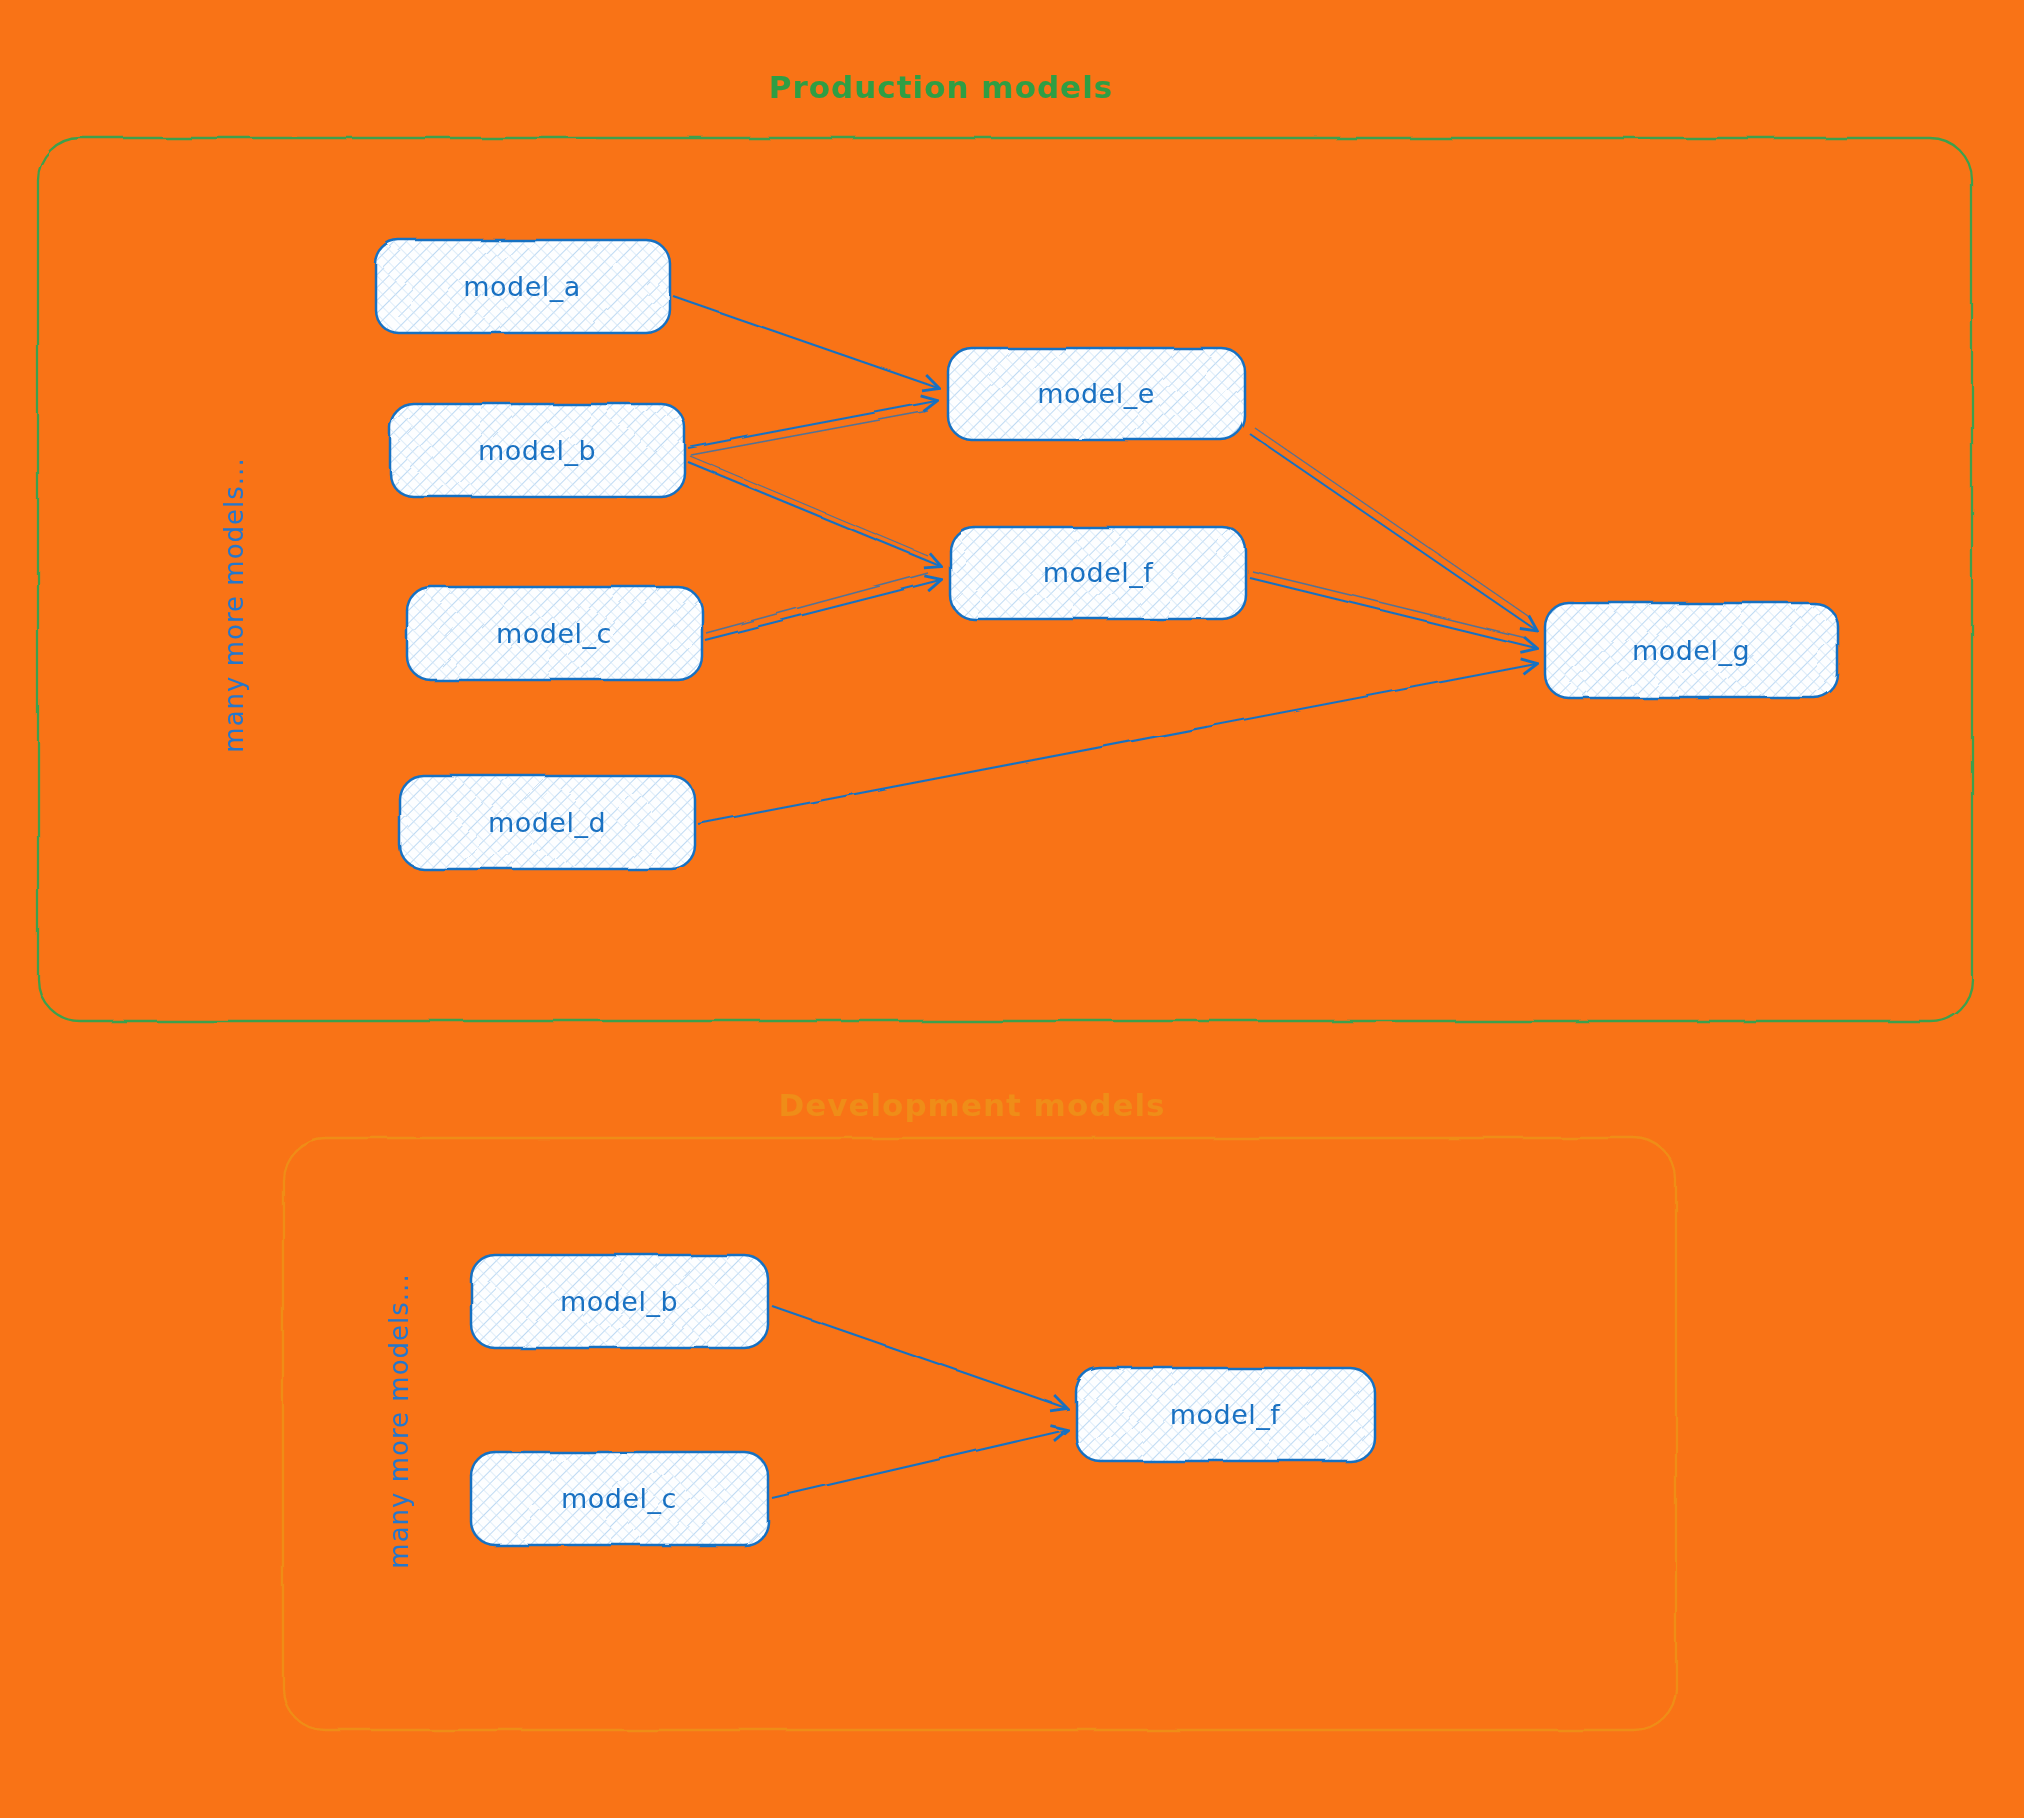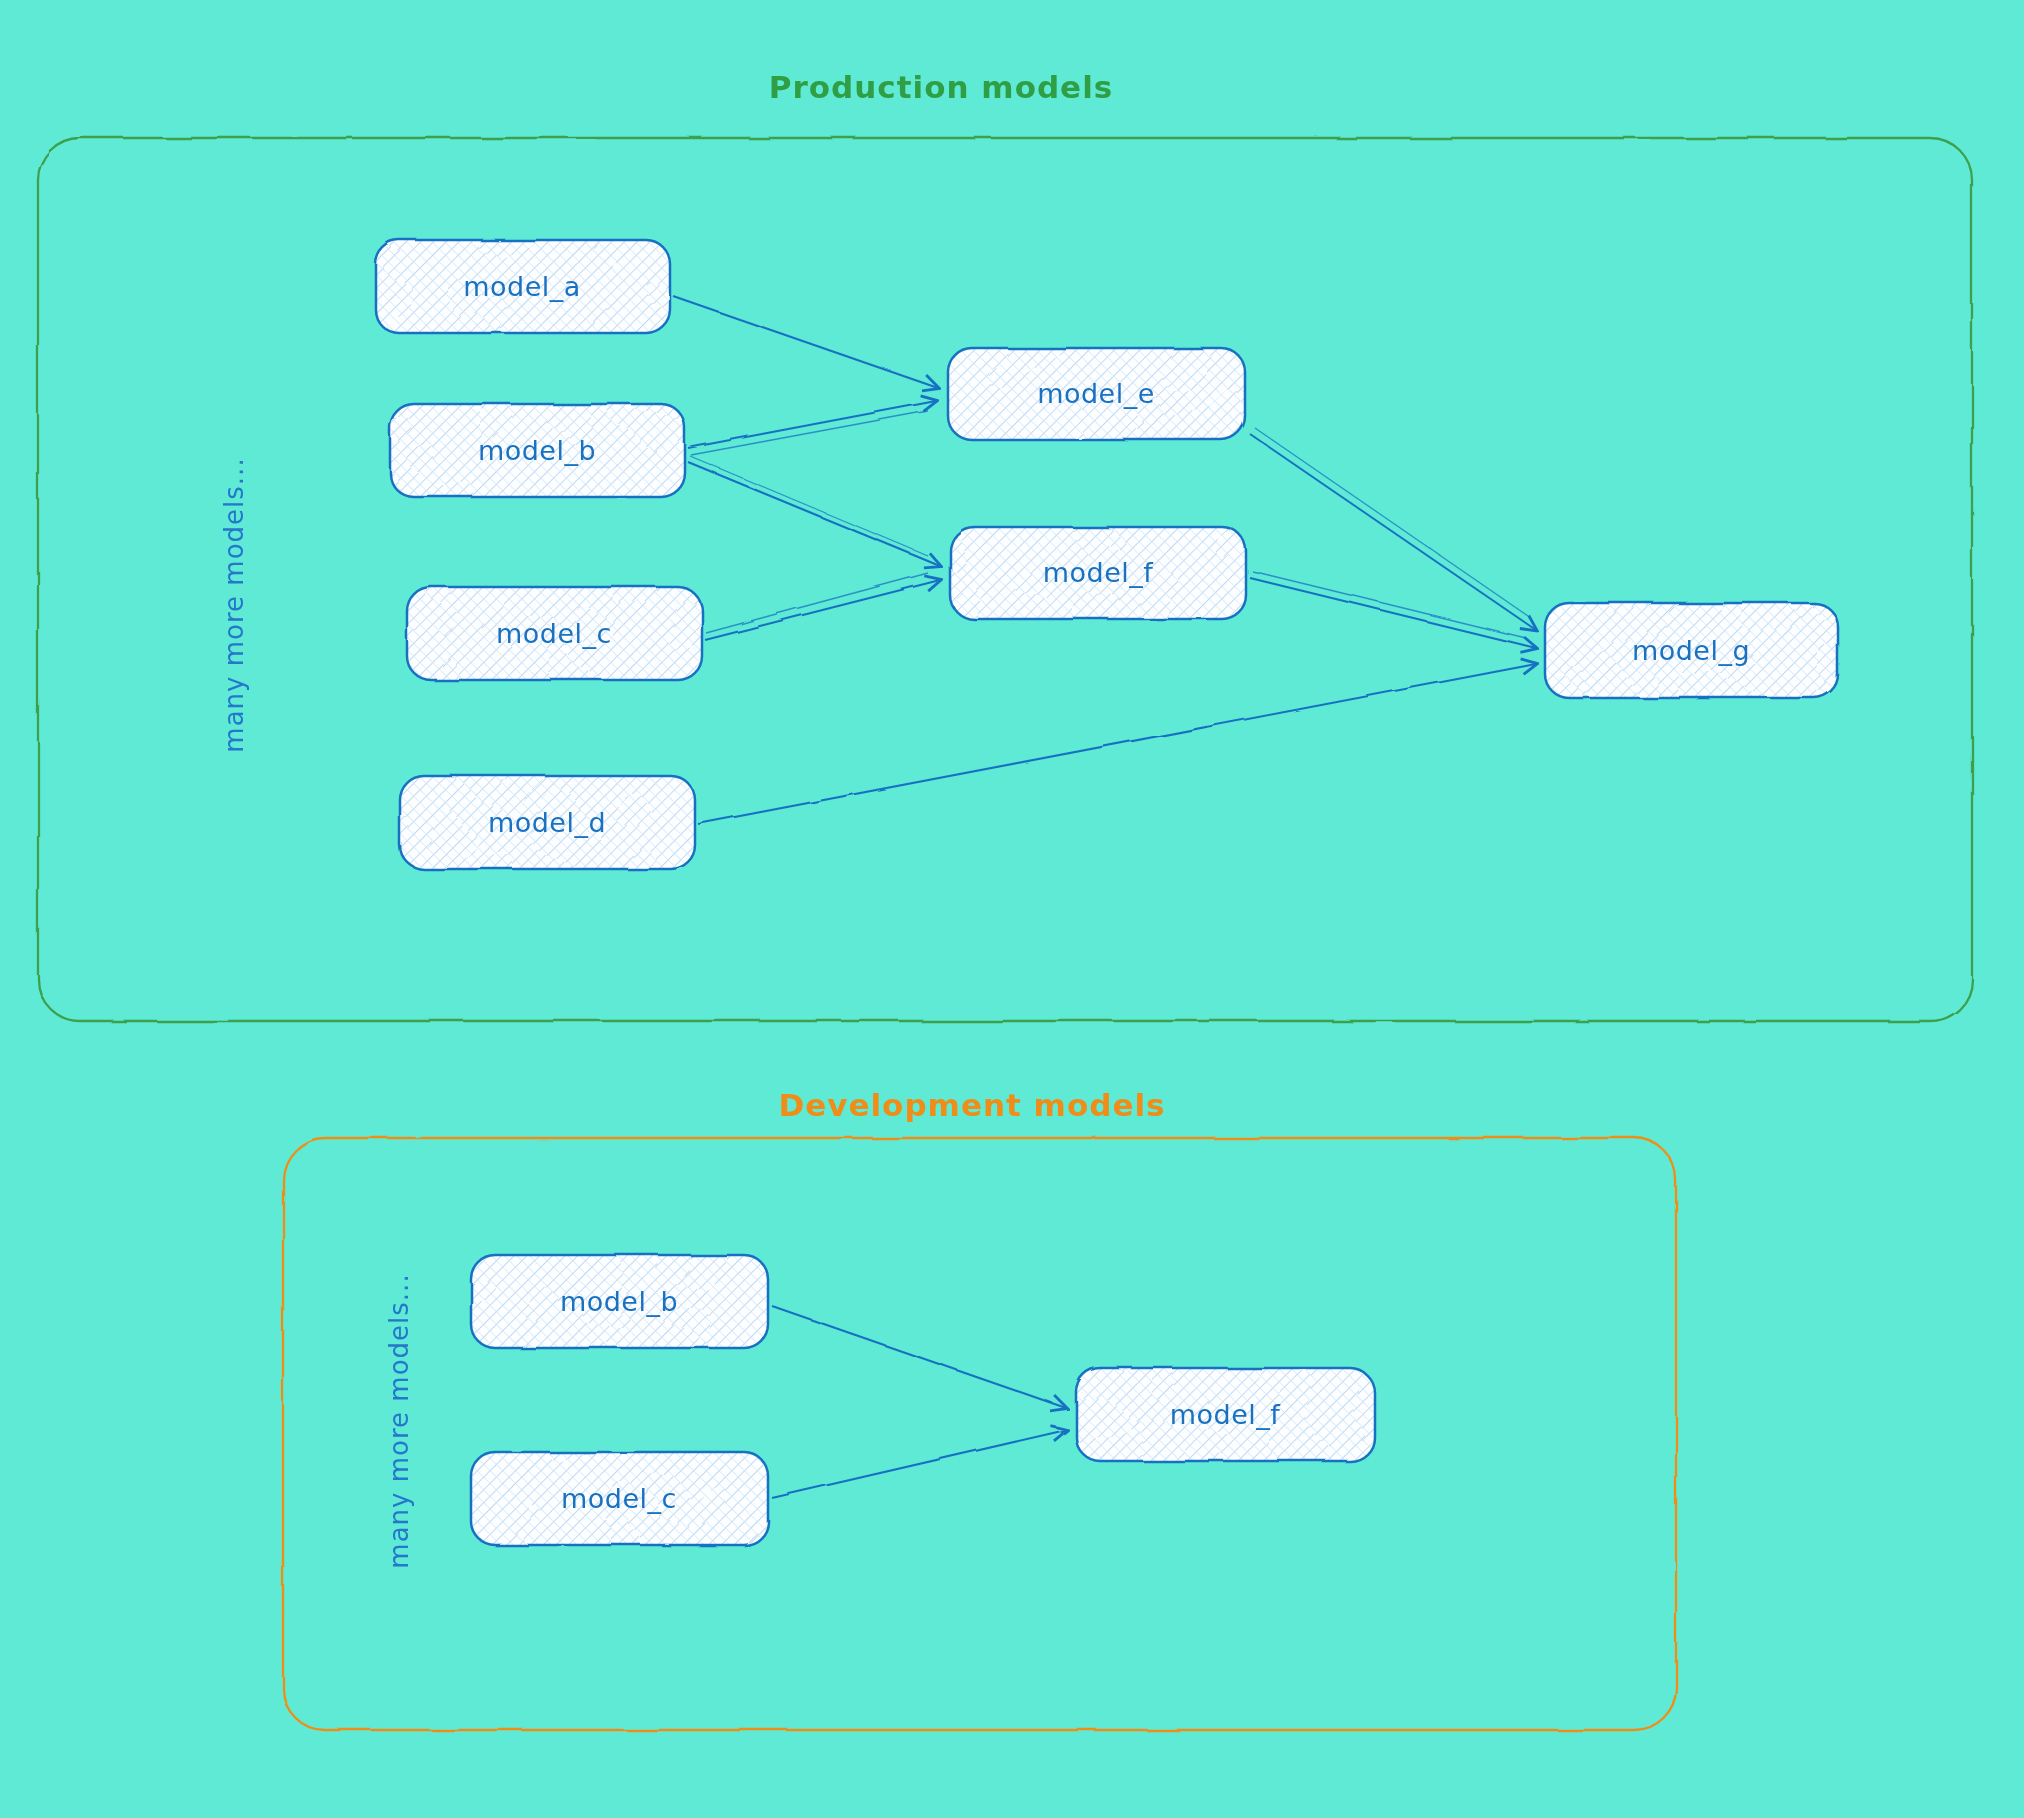--- a/index.html
+++ b/index.html
@@ -1,16 +1,16 @@
 <!DOCTYPE html>
 <html><head>
 <meta charset="utf-8">
 <style>
   html, body { margin: 0; padding: 0; background: #ffffff; }
-  .canvas { position: relative; width: 2024px; height: 1818px; background: #5eead4; overflow: hidden; }
+  .canvas { position: relative; width: 2024px; height: 1818px; background: #f97316; overflow: hidden; }
   svg { display: block; }
 
   .title {
     font-family: "DejaVu Sans", sans-serif;
     font-size: 31px;
     font-weight: bold;
     letter-spacing: 1px;
     text-anchor: middle;
   }
   .title-green  { fill: #2f9e44; }

